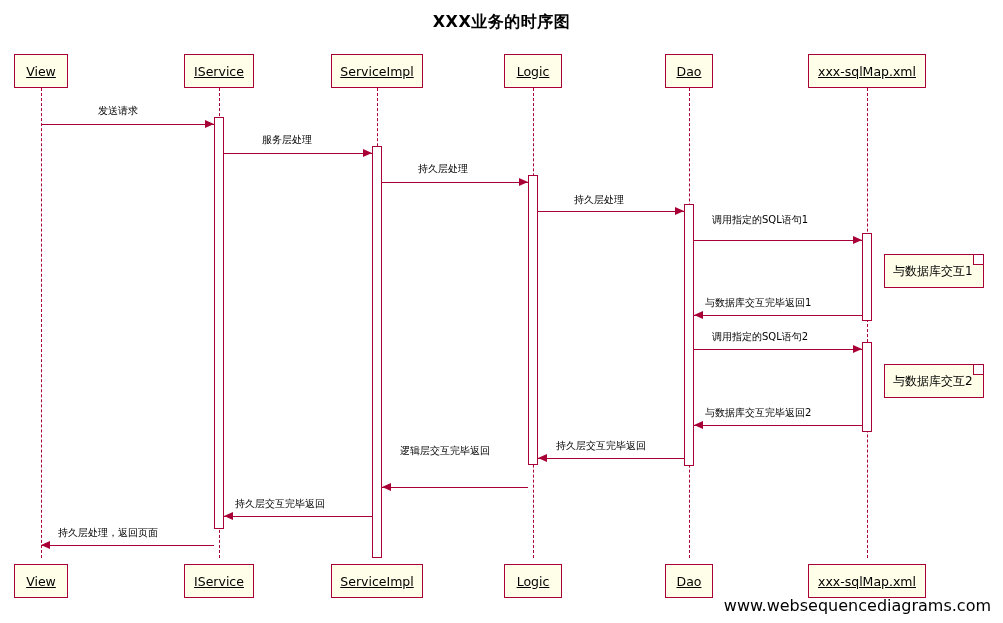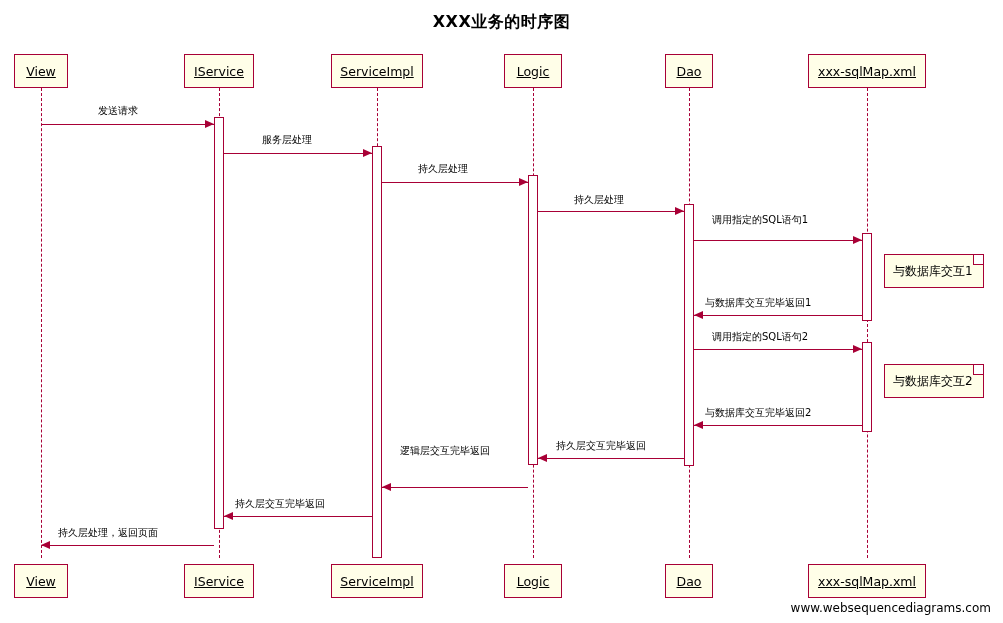--- a/index.html
+++ b/index.html
@@ -99,21 +99,21 @@
     width: 9px;
     height: 9px;
     background: #ffffff;
     border-left: 1px solid #a80036;
     border-bottom: 1px solid #a80036;
   }
   .footer {
     position: absolute;
     right: 12px;
     bottom: 8px;
-    font-size: 12px;
+    font-size: 16px;
     color: #000000;
   }
 </style>
 </head>
 <body>
 
 <div id="canvas">
 
   <div class="title">XXX业务的时序图</div>
 

